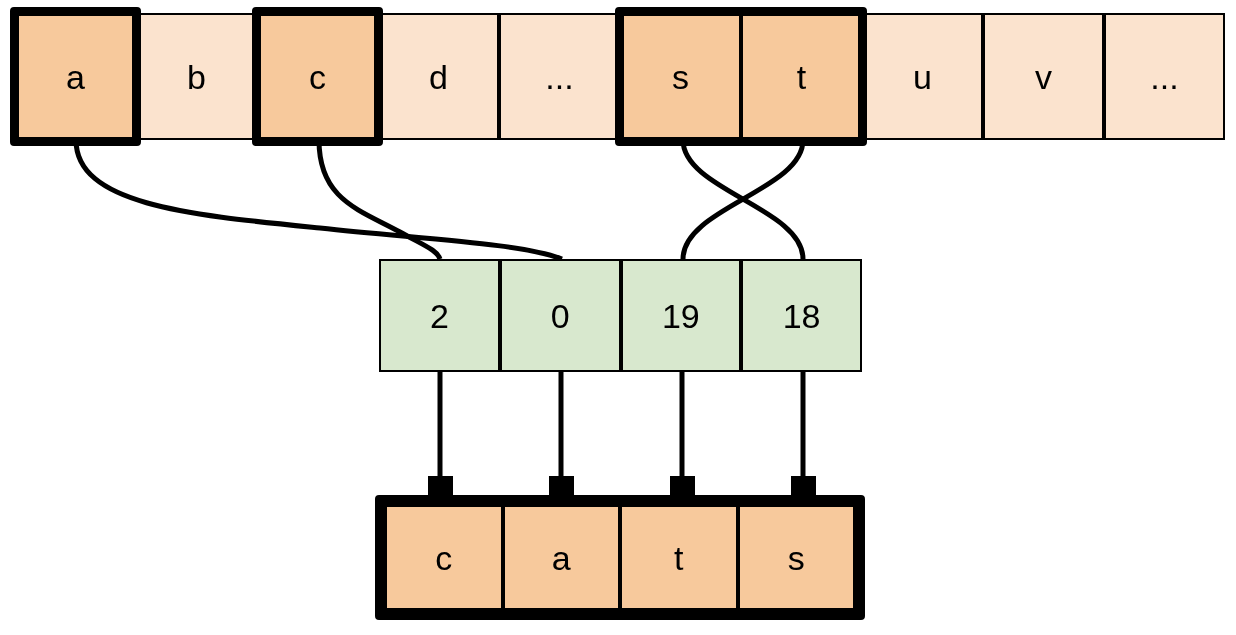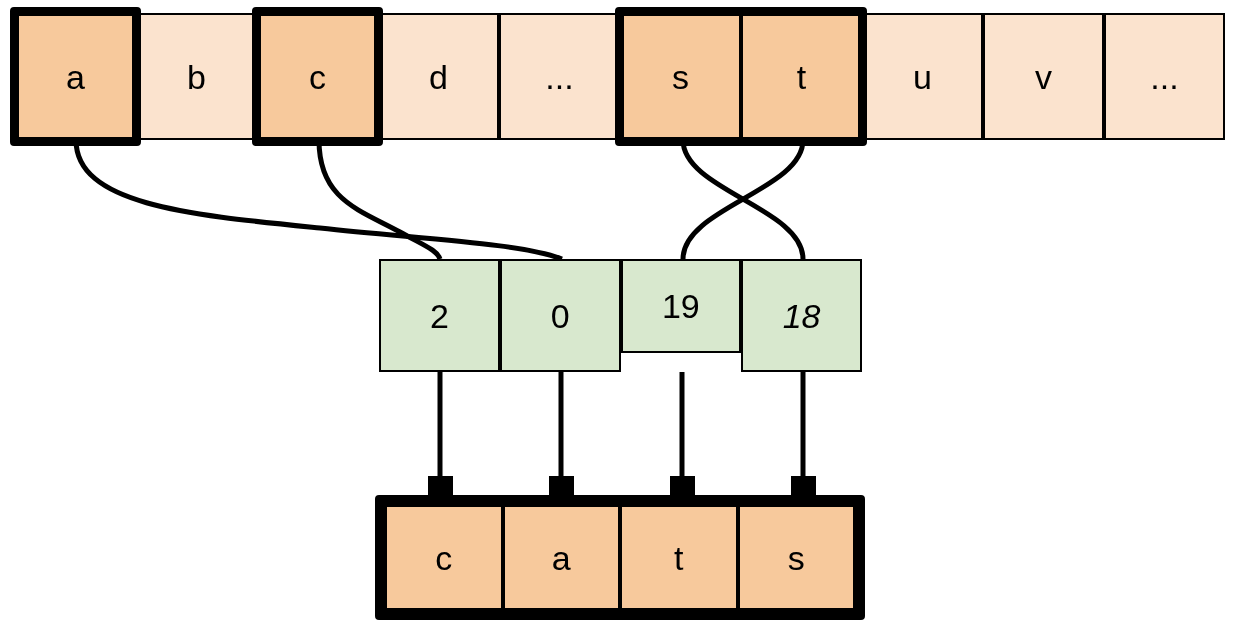--- a/index.html
+++ b/index.html
@@ -113,22 +113,22 @@
   <svg class="edges" viewBox="0 0 1236 635" width="1236" height="635">
     <path d="M 76,140 C 76,205 190,215 320,228 C 420,239 520,243 562,259"></path>
     <path d="M 319,140 C 319,200 360,210 400,232 C 425,246 437,250 440,259"></path>
     <path d="M 683,140 C 683,190 803,208 803,259"></path>
     <path d="M 803,140 C 803,190 683,208 683,259"></path>
   </svg>
 
   <div id="index-row">
       <div class="cell idx-cell" style="left: 379px; top: 259px; width: 120.75px; height: 113px;">2</div>
       <div class="cell idx-cell" style="left: 499.75px; top: 259px; width: 120.75px; height: 113px;">0</div>
-      <div class="cell idx-cell" style="left: 620.5px; top: 259px; width: 120.75px; height: 94px;">19</div>
-      <div class="cell idx-cell" style="left: 741.25px; top: 259px; width: 120.75px; height: 113px; font-style: italic;">18</div>
+      <div class="cell idx-cell" style="left: 620.5px; top: 259px; width: 120.75px; height: 113px;">19</div>
+      <div class="cell idx-cell" style="left: 741.25px; top: 259px; width: 120.75px; height: 113px;">18</div>
     </div>
 
   <svg class="edges" viewBox="0 0 1236 635" width="1236" height="635">
     <defs>
       <marker id="arrowhead" markerWidth="5" markerHeight="5" refX="2.6" refY="2.5" orient="auto" markerUnits="strokeWidth">
         <path d="M 0,0 L 5,2.5 L 0,5 z" fill="#000000" stroke="none"></path>
       </marker>
     </defs>
     <line x1="440" y1="372" x2="440" y2="489" marker-end="url(#arrowhead)"></line>
     <line x1="561" y1="372" x2="561" y2="489" marker-end="url(#arrowhead)"></line>

